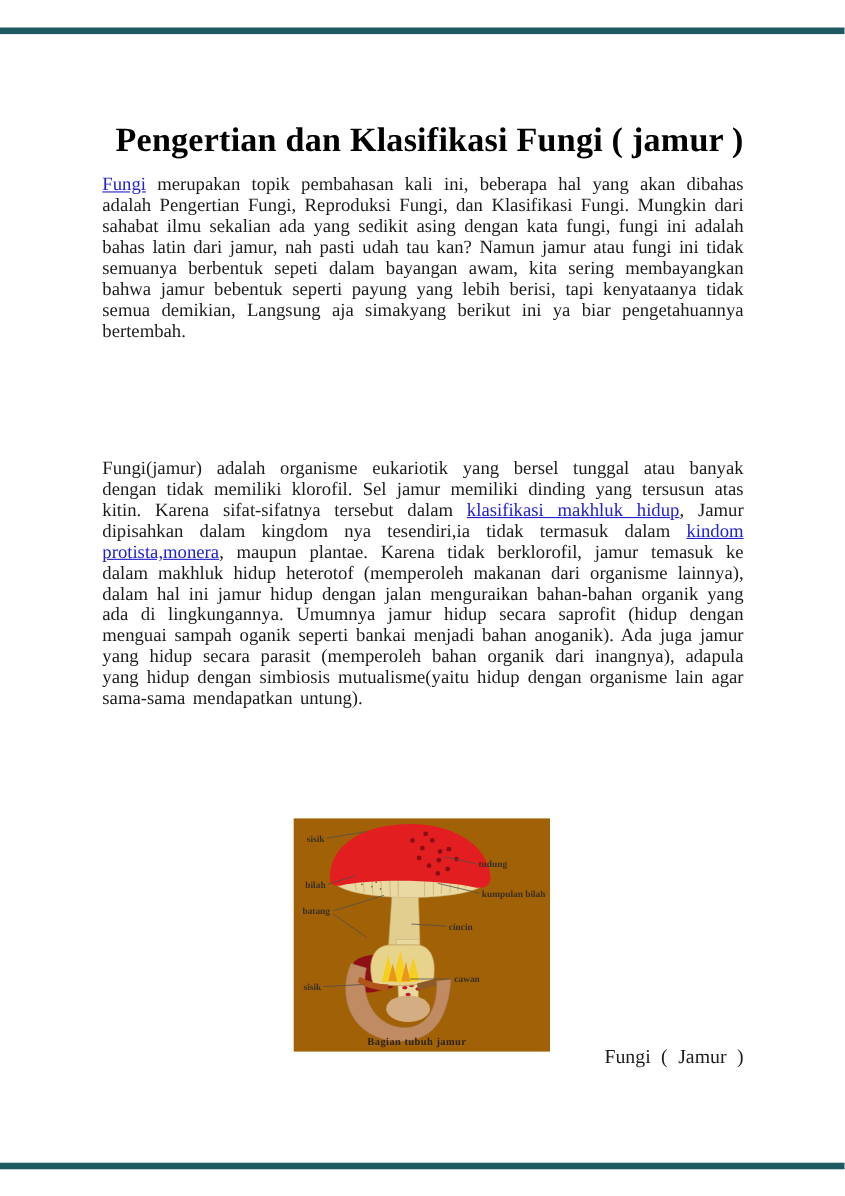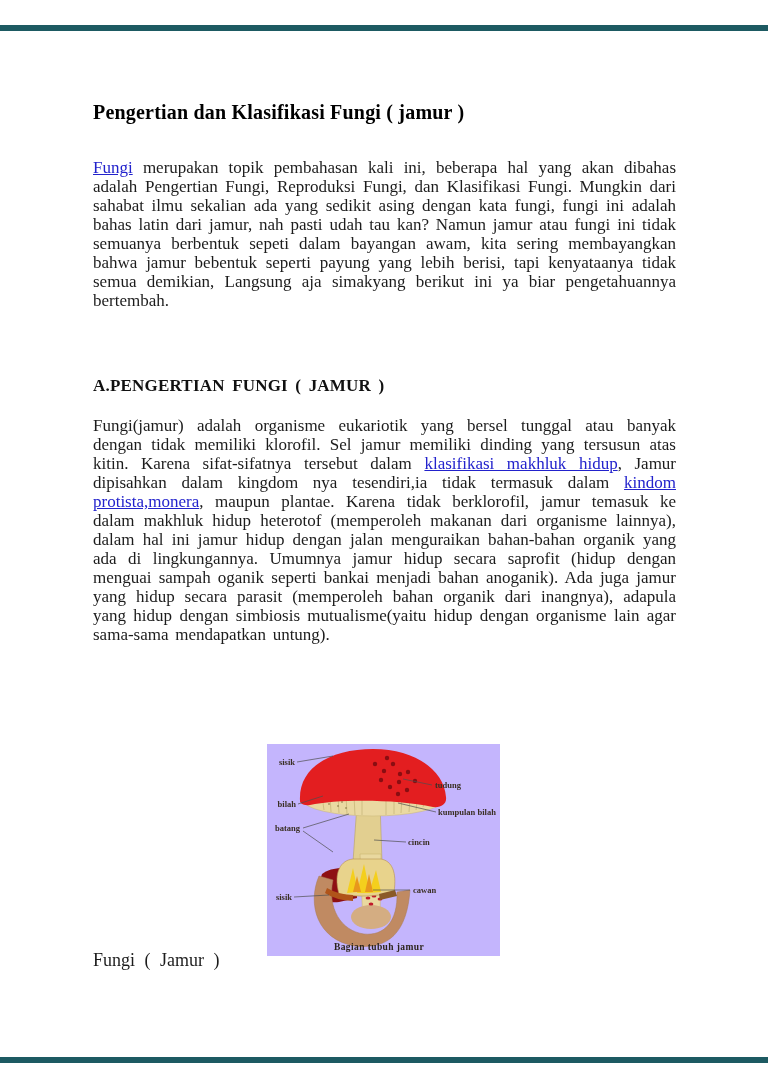--- a/index.html
+++ b/index.html
@@ -1,49 +1,48 @@
 <!DOCTYPE html>
 <html><head>
 <meta charset="utf-8">
 <style>
   html,body{margin:0;padding:0;background:#ffffff;}
   #page{position:relative;width:768px;height:1087px;background:#ffffff;overflow:hidden;
         font-family:"Liberation Serif", serif;color:#1a1a1a;}
   .bar{position:absolute;left:0;width:768px;height:6px;background:#1d5a62;}
   #bar-top{top:25px;}
   #bar-bottom{top:1057px;}
-  #doc-title{position:absolute;left:93px;top:88px;width:600px;
-             font-size:20px;font-weight:bold;color:#000;letter-spacing:0.2px;}
+  #doc-title{position:absolute;left:105px;top:88px;width:600px;
+             font-size:31px;font-weight:bold;color:#000;letter-spacing:0.2px;}
   .para{position:absolute;left:93px;width:583px;font-size:17px;line-height:19px;
         text-align:justify;word-spacing:2.5px;color:#1c1c1c;}
   #para-intro{top:141px;}
   #section-heading{position:absolute;left:93px;top:376px;font-size:17px;font-weight:bold;
                    color:#111;letter-spacing:0.2px;word-spacing:3px;}
   #para-section{top:399px;}
   a.doclink{color:#2222cc;text-decoration:underline;cursor:pointer;}
-  #figure-box{position:absolute;left:267px;top:744px;width:233px;height:212px;background:#c4b5fd;}
-  #figure-caption{position:absolute;left:93px;top:950px;width:583px;text-align:left;
+  #figure-box{position:absolute;left:267px;top:744px;width:233px;height:212px;background:#a16207;}
+  #figure-caption{position:absolute;left:93px;top:950px;width:583px;text-align:right;
                   font-size:18px;word-spacing:5px;color:#1c1c1c;}
   svg text{font-family:"Liberation Serif", serif;font-weight:bold;fill:#3a2f24;font-size:8.5px;}
   svg .fig-cap{font-size:9.5px;fill:#2c241c;letter-spacing:0.4px;}
   svg line.leader{stroke:#4d4d4d;stroke-width:0.7;}
   svg line.gill{stroke:#b3a061;stroke-width:0.5;}
 </style>
 </head>
 <body>
 
 <div id="page">
 
   <div id="bar-top" class="bar"></div>
 
   <h1 id="doc-title">Pengertian dan Klasifikasi Fungi ( jamur )</h1>
 
   <p id="para-intro" class="para"><a class="doclink">Fungi</a><span> merupakan topik pembahasan kali ini, beberapa hal yang akan dibahas adalah Pengertian Fungi, Reproduksi Fungi, dan Klasifikasi Fungi. Mungkin dari sahabat ilmu sekalian ada yang sedikit asing dengan kata fungi, fungi ini adalah bahas latin dari jamur, nah pasti udah tau kan? Namun jamur atau fungi ini tidak semuanya berbentuk sepeti dalam bayangan awam, kita sering membayangkan bahwa jamur bebentuk seperti payung yang lebih berisi, tapi kenyataanya tidak semua demikian, Langsung aja simakyang berikut ini ya biar pengetahuannya bertembah.</span></p>
 
-  <div id="section-heading">A.PENGERTIAN FUNGI ( JAMUR )</div>
 
   <p id="para-section" class="para"><span>Fungi(jamur) adalah organisme eukariotik yang bersel tunggal atau banyak dengan tidak memiliki klorofil. Sel jamur memiliki dinding yang tersusun atas kitin. Karena sifat-sifatnya tersebut dalam </span><a class="doclink">klasifikasi makhluk hidup</a><span>, Jamur dipisahkan dalam kingdom nya tesendiri,ia tidak termasuk dalam </span><a class="doclink">kindom protista,monera</a><span>, maupun plantae. Karena tidak berklorofil, jamur temasuk ke dalam makhluk hidup heterotof (memperoleh makanan dari organisme lainnya), dalam hal ini jamur hidup dengan jalan menguraikan bahan-bahan organik yang ada di lingkungannya. Umumnya jamur hidup secara saprofit (hidup dengan menguai sampah oganik seperti bankai menjadi bahan anoganik). Ada juga jamur yang hidup secara parasit (memperoleh bahan organik dari inangnya), adapula yang hidup dengan simbiosis mutualisme(yaitu hidup dengan organisme lain agar sama-sama mendapatkan untung).</span></p>
 
   <div id="figure-box">
     <svg width="233" height="212" viewBox="0 0 233 212">
 
       <path d="M90,60 L113,59 L115,118 L86,118 Z" stroke="#b7a25e" stroke-width="0.6" fill="#e2cf90"></path>
 
       <ellipse cx="106" cy="56" rx="70" ry="16" stroke="#c9b677" stroke-width="0.5" fill="#ead9a2"></ellipse>
       <g>

